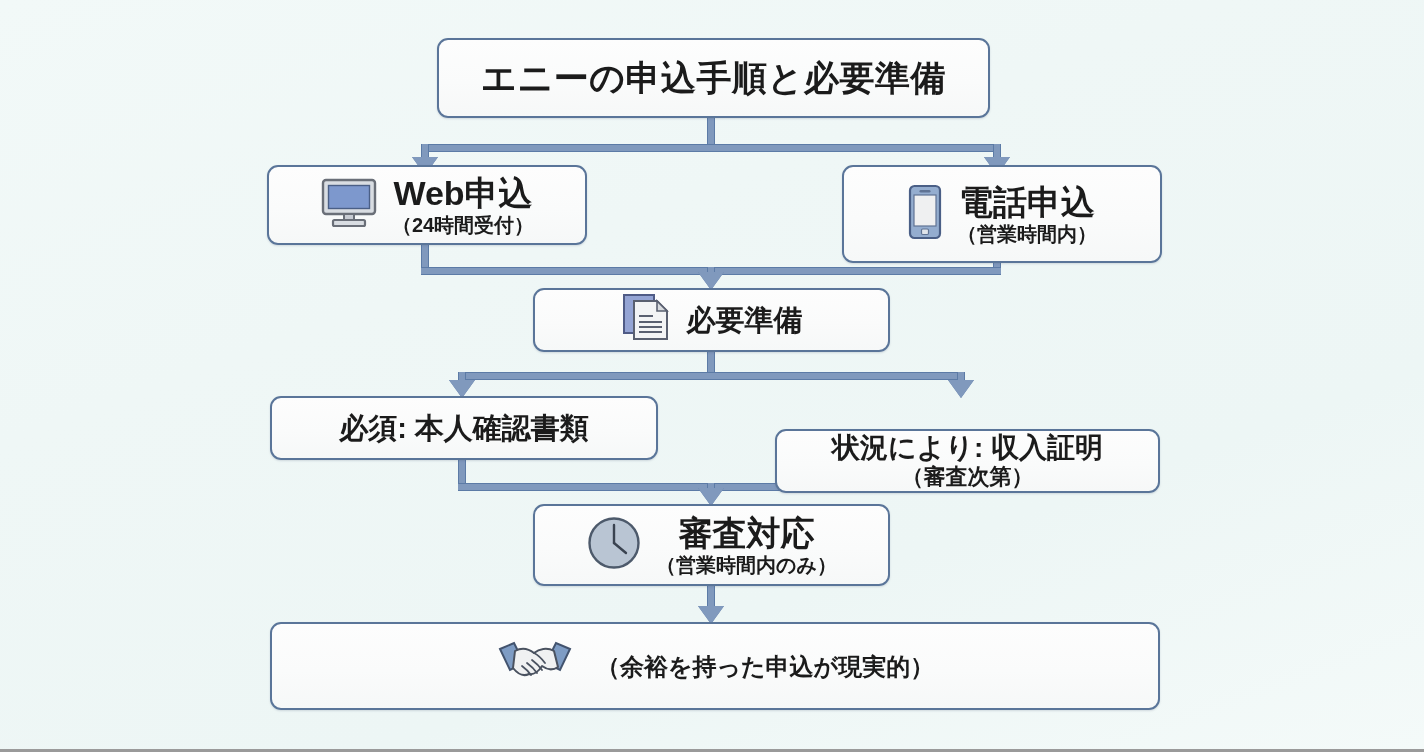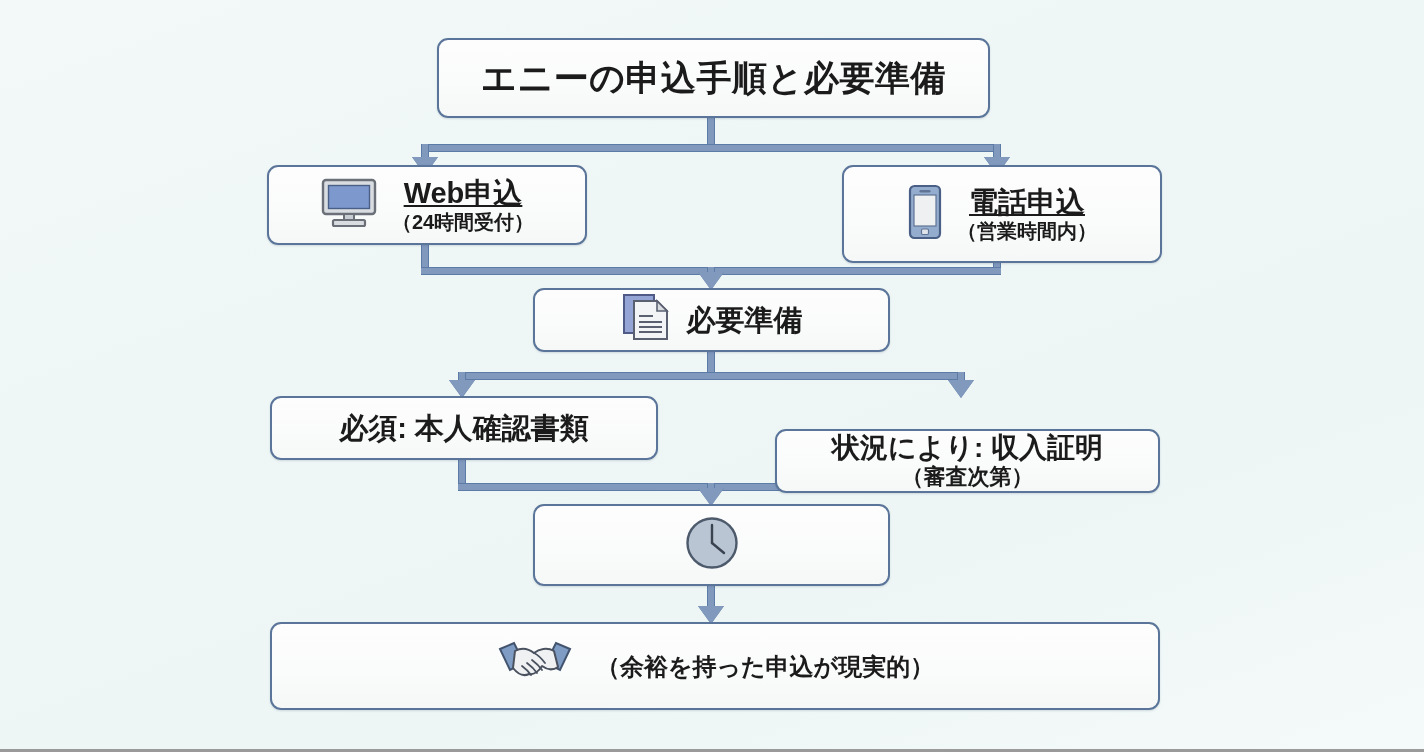--- a/index.html
+++ b/index.html
@@ -59,21 +59,21 @@
   }
   .sub {
     color: #1b1b1b;
     font-weight: bold;
     white-space: nowrap;
   }
   .reg .ttl, .reg .sub { font-weight: bold; }
 
   
   .n-title .ttl   { font-size: 35px; letter-spacing: 0.5px; }
-  .n-main .ttl    { font-size: 29px; text-decoration: underline; }
+  .n-main .ttl    { font-size: 34px; }
   .n-main .sub    { font-size: 20px; margin-top: 2px; }
   .n-mid .ttl     { font-size: 29px; }
   .n-doc .ttl     { font-size: 28px; }
   .n-doc .sub     { font-size: 22px; margin-top: 2px; }
   .n-final .ttl   { font-size: 30px; }
   .n-final .sub   { font-size: 24px; margin-top: 3px; }
   .vline {
     position: absolute;
     background: #8099bd;
     border-left: 1px solid #5c7ba6;
@@ -219,20 +219,24 @@
 
   <div class="node n-main" style="left:533px; top:504px; width:357px; height:82px;">
     <div class="node-inner">
       <span class="icon">
         <svg width="56" height="56" viewBox="0 0 56 56">
           <circle cx="28" cy="28" r="24.5" fill="#b9c5d3" stroke="#4d5a6b" stroke-width="2.4"></circle>
           <line x1="28" y1="28" x2="28" y2="10" stroke="#3a4350" stroke-width="2.4" stroke-linecap="round"></line>
           <line x1="28" y1="28" x2="40" y2="38" stroke="#3a4350" stroke-width="2.4" stroke-linecap="round"></line>
         </svg>
       </span>
+      <div class="labels">
+        <div class="ttl">審査対応</div>
+        <div class="sub">（営業時間内のみ）</div>
+      </div>
     </div>
   </div>
 
   <div class="node n-final" style="left:270px; top:622px; width:890px; height:88px;">
     <div class="node-inner" style="gap:22px;">
       <span class="icon">
         <svg width="78" height="54" viewBox="0 0 78 54">
           <path d="M4 12 L18 6 L28 26 L14 33 Z" fill="#7e9cc4" stroke="#42536e" stroke-width="2"></path>
           <path d="M74 12 L60 6 L50 26 L64 33 Z" fill="#7e9cc4" stroke="#42536e" stroke-width="2"></path>
           <path d="M19 14 C26 10, 33 12, 38 16 C43 12, 51 10, 58 14 L62 30 C56 34, 50 32, 46 29 C43 34, 38 38, 33 37 C27 40, 21 36, 17 31 Z" fill="#f0f1f2" stroke="#4a5260" stroke-width="2" stroke-linejoin="round"></path>

